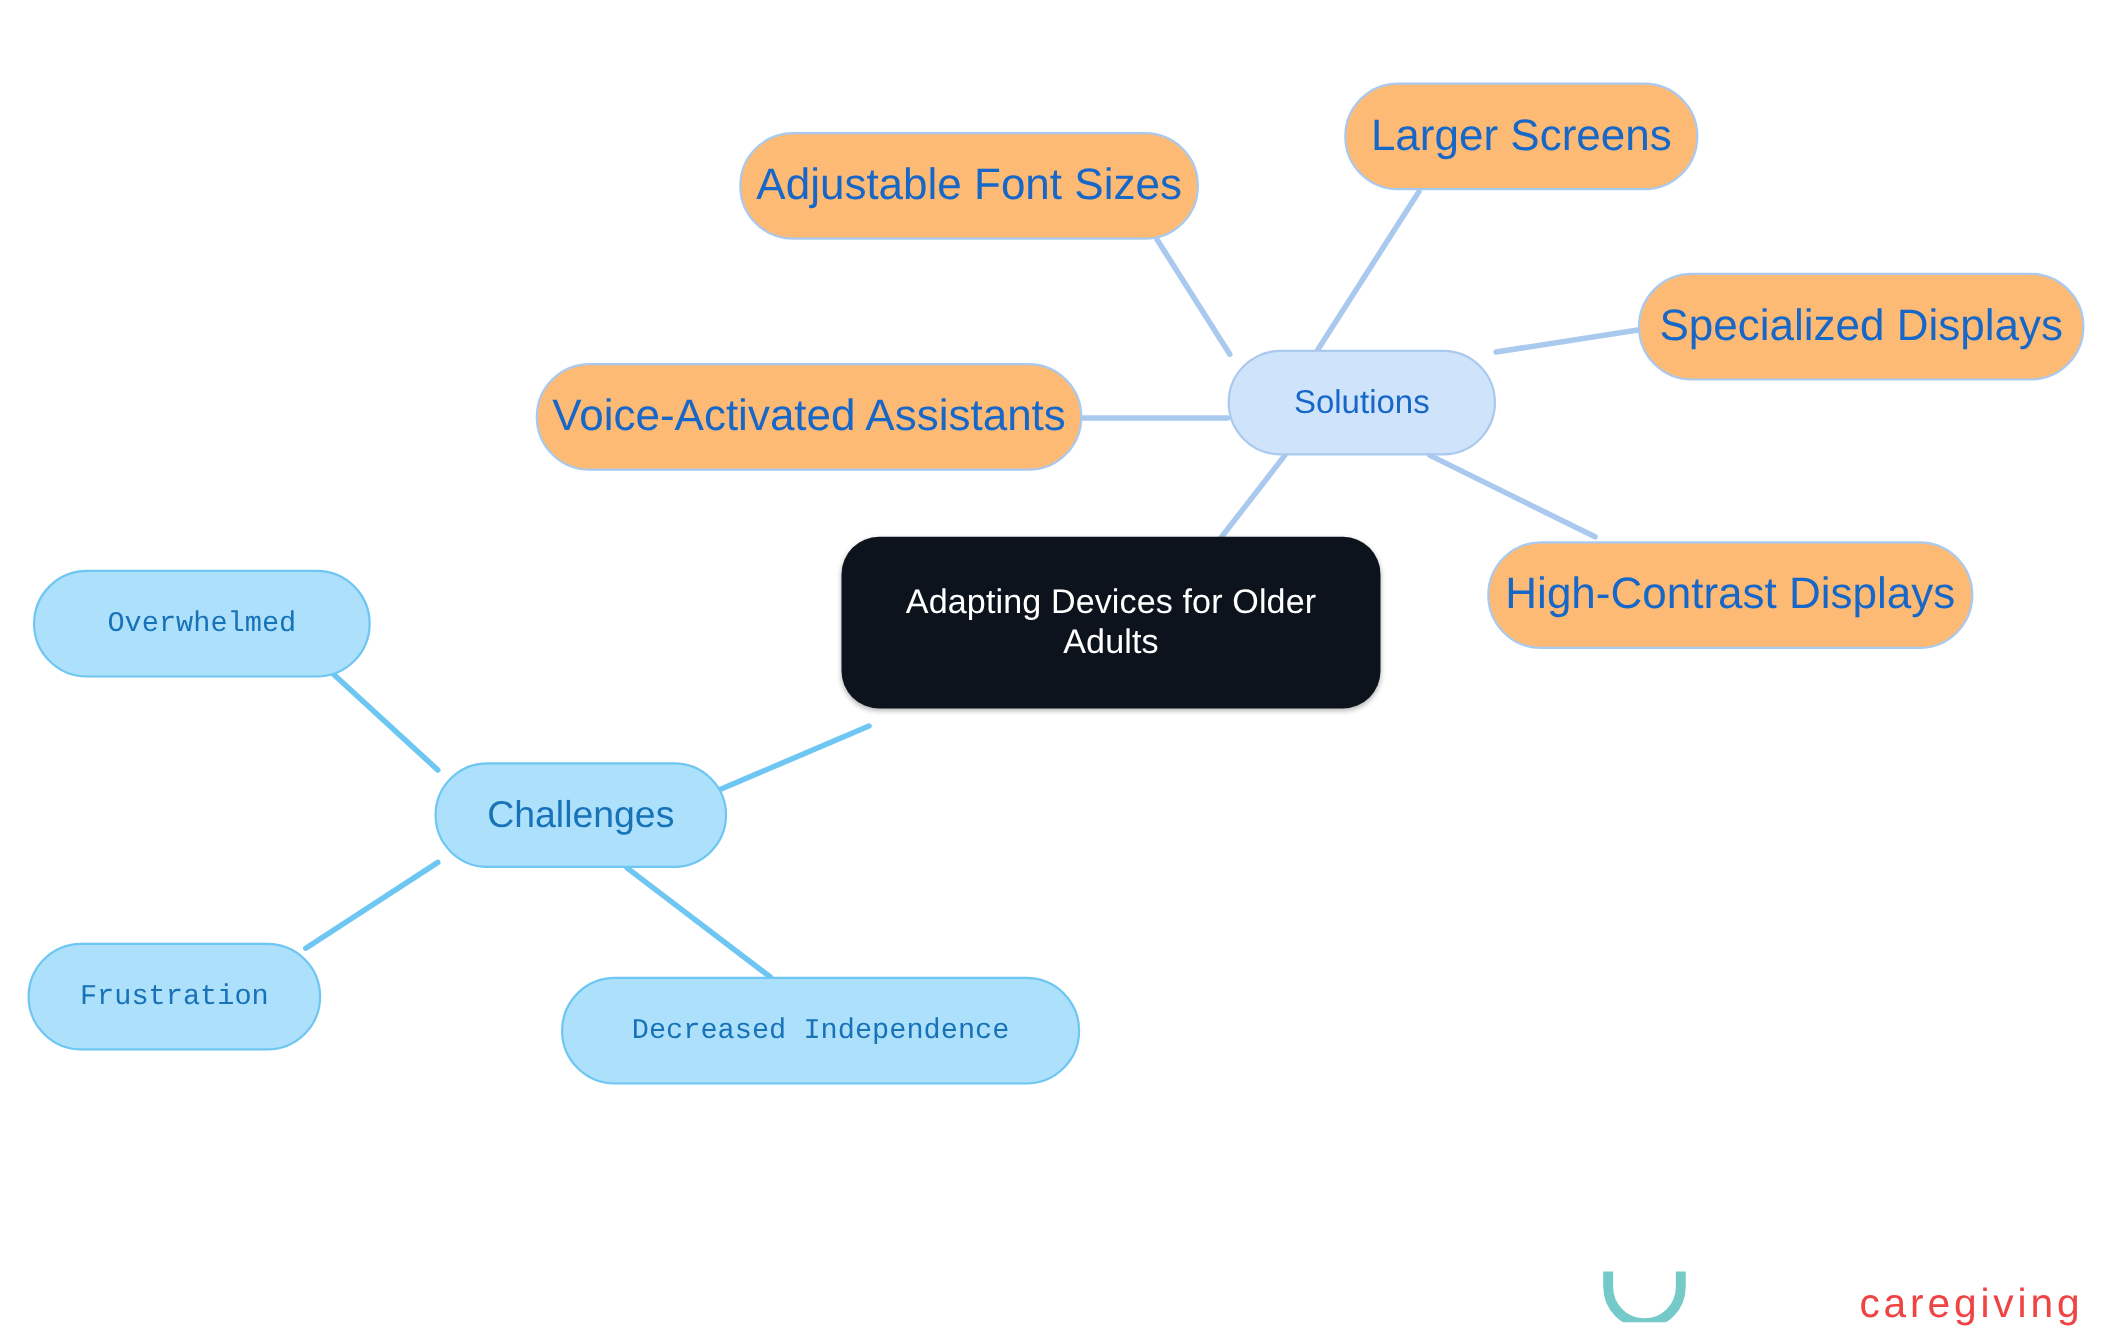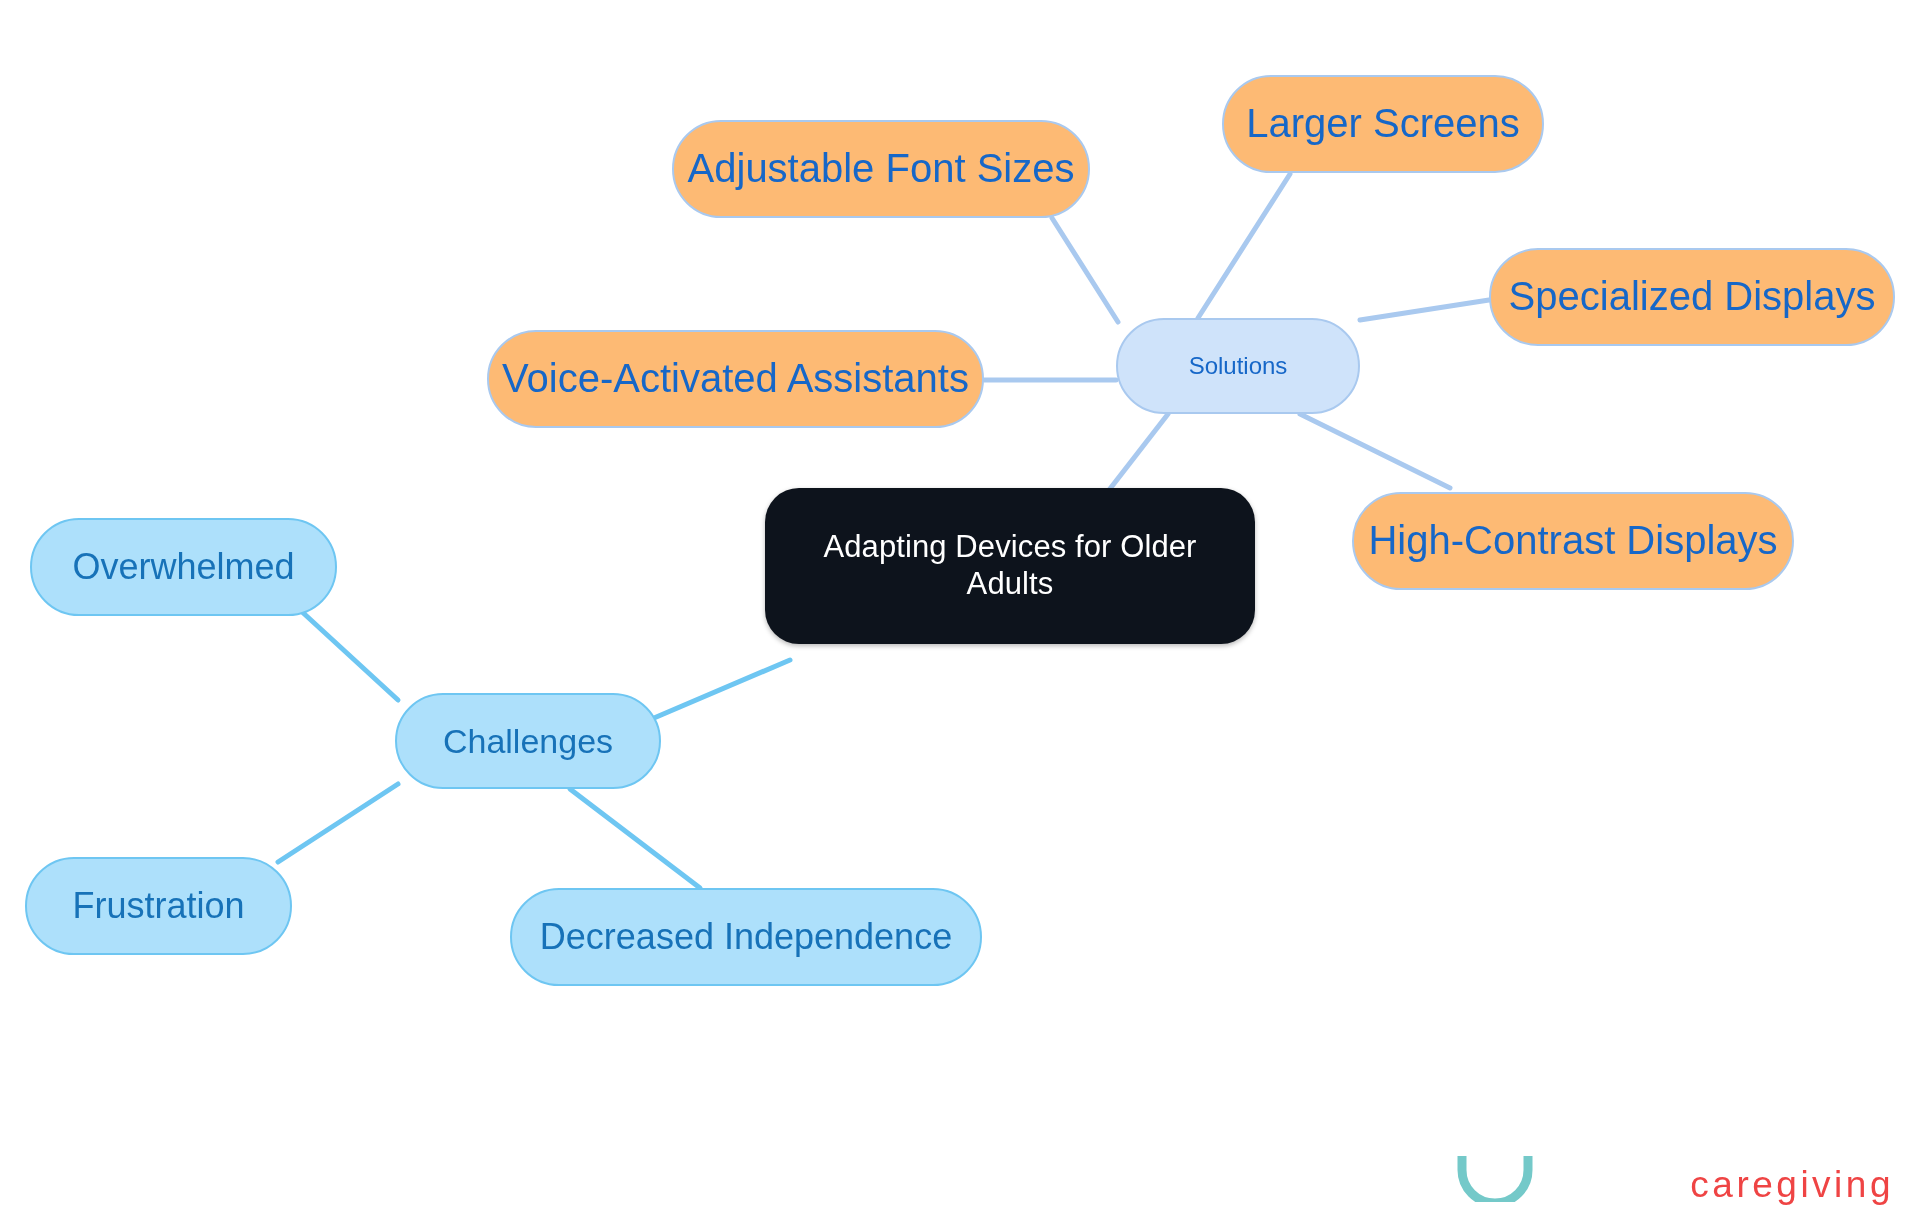--- a/index.html
+++ b/index.html
@@ -46,39 +46,40 @@
     border-radius: 34px;
     font-size: 31px;
     letter-spacing: 0.1px;
     box-shadow: 0 2px 5px rgba(0,0,0,0.28);
     padding: 0 26px;
   }
   .node.branch-solutions {
     background: #cfe3fa;
     border: 2px solid #a9c9ef;
     color: #1667c8;
-    font-size: 24px;
+    font-size: 30px;
   }
   .node.leaf-solutions {
     background: #fdba74;
     border: 2px solid #a9c9ef;
     color: #1667c8;
     font-size: 40px;
   }
   .node.branch-challenges {
     background: #ade0fb;
     border: 2px solid #6ec6f2;
     color: #1772b8;
     font-size: 34px;
   }
   .node.leaf-challenges {
     background: #ade0fb;
     border: 2px solid #6ec6f2;
     color: #1772b8;
-    font-size: 36px;
+    font-size: 26px;
+    font-family: Liberation Mono, monospace;
   }
 
   
   #logo {
     position: absolute;
     left: 1400px;
     top: 1098px;
     width: 500px;
     height: 112px;
   }

